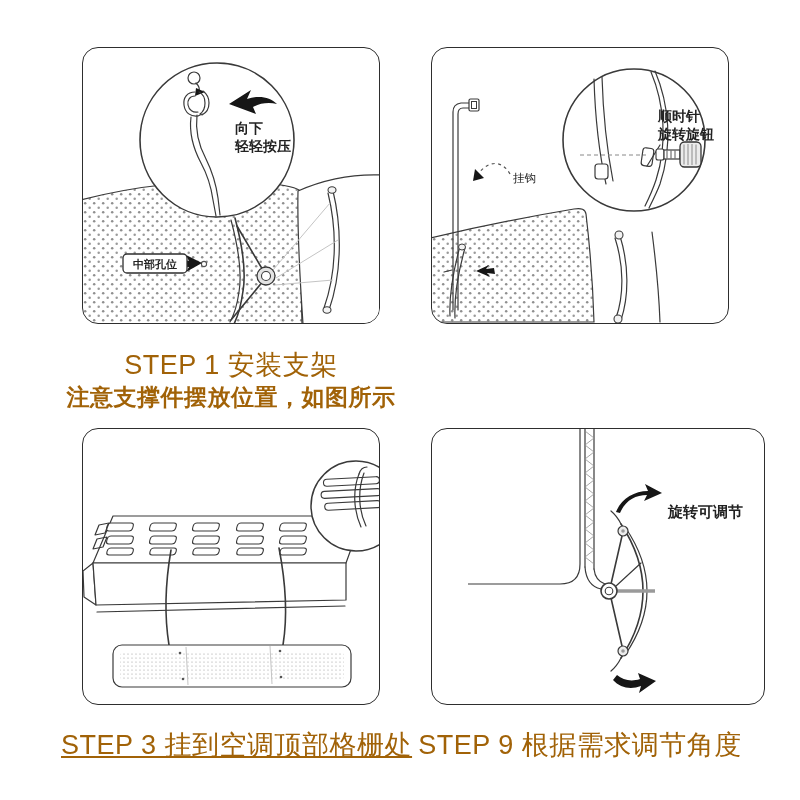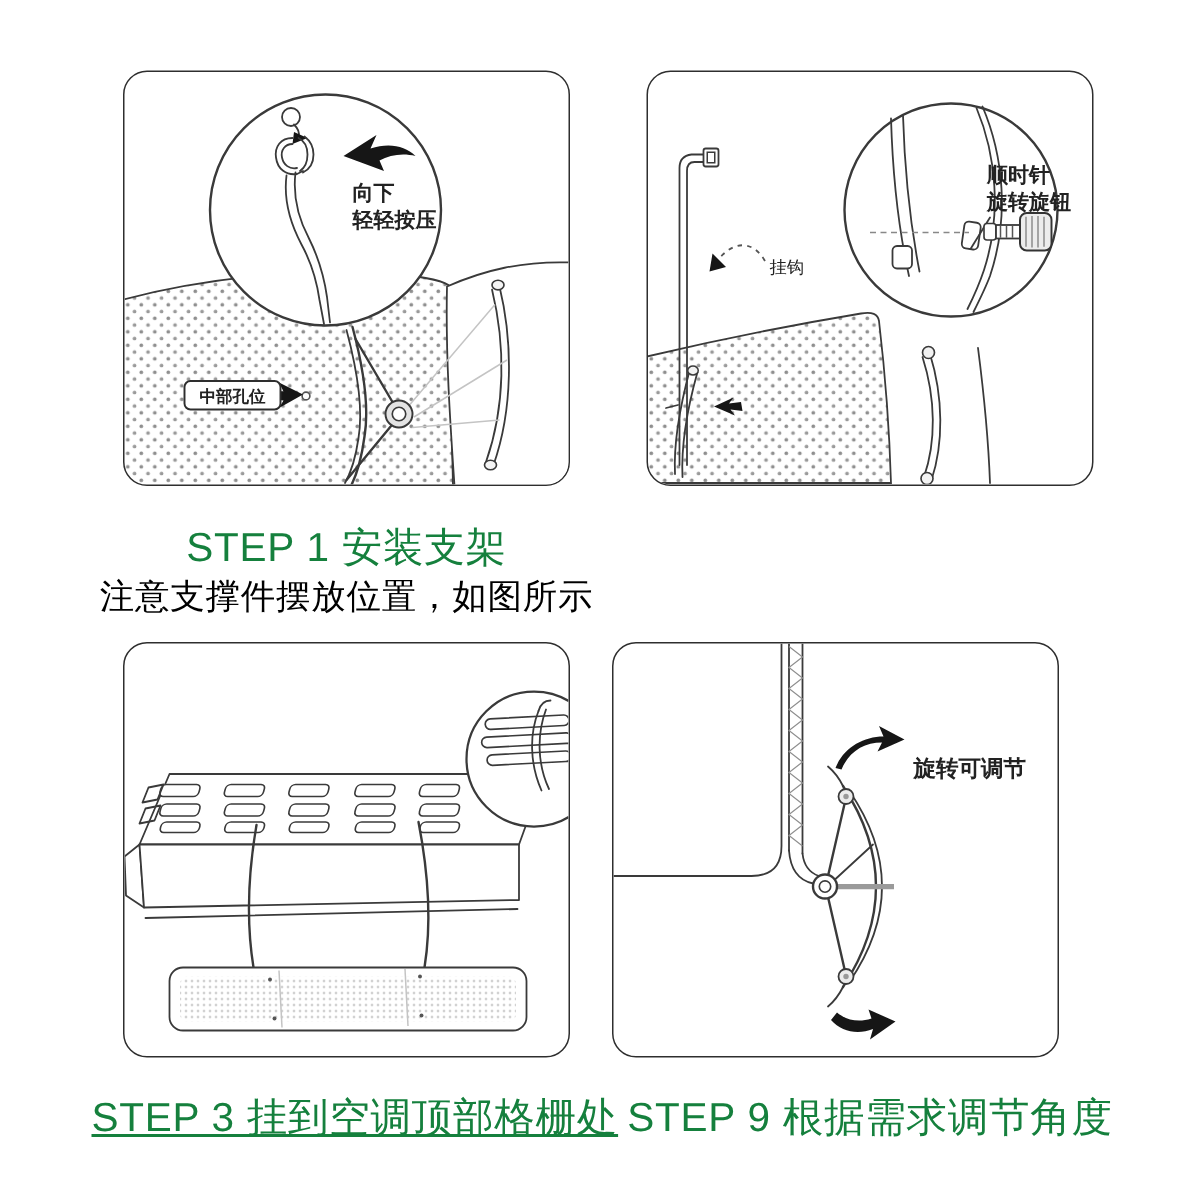--- a/index.html
+++ b/index.html
@@ -4,29 +4,29 @@
 <style>
   html,body{margin:0;padding:0;background:#ffffff;}
   .sheet{position:relative;width:800px;height:800px;background:#ffffff;overflow:hidden;
          font-family:"Liberation Sans",sans-serif;color:#333333;}
   .panel{position:absolute;width:296px;height:275px;border:1.6px solid #2e2e2e;border-radius:16px;
          background:#ffffff;overflow:hidden;}
   .panel svg{display:block;width:100%;height:100%;}
   .p1{left:82px;top:47px;}
   .p2{left:431px;top:47px;}
   .p3{left:82px;top:428px;}
-  .p4{left:408px;top:428px;}
+  .p4{left:431px;top:428px;padding-left:36px;}
   .caption{position:absolute;width:340px;text-align:center;font-size:27px;font-weight:500;
-           color:#15803d;letter-spacing:.5px;white-space:nowrap;}
+           color:#a16207;letter-spacing:.5px;white-space:nowrap;}
   .c1{left:61px;top:347px;}
   .c2{left:410px;top:347px;}
   .c3{left:61px;top:727px;text-decoration:underline;}
   .c4{left:410px;top:727px;}
-  .subcaption{position:absolute;width:380px;text-align:center;font-size:23px;font-weight:400;
-              color:#000000;letter-spacing:.5px;left:41px;top:382px;white-space:nowrap;}
+  .subcaption{position:absolute;width:380px;text-align:center;font-size:23px;font-weight:700;
+              color:#a16207;letter-spacing:.5px;left:41px;top:382px;white-space:nowrap;}
   svg text{font-family:"Liberation Sans",sans-serif;fill:#222222;}
   .ln{stroke:#3a3a3a;stroke-width:1.2;fill:none;stroke-linecap:round;stroke-linejoin:round;}
   .lnb{stroke:#3a3a3a;stroke-width:1.6;fill:none;stroke-linecap:round;}
   .wfill{fill:#ffffff;stroke:#3a3a3a;stroke-width:1.2;stroke-linejoin:round;}
   .blk{fill:#161616;stroke:none;}
   .thin{stroke:#c4c4c4;stroke-width:1;fill:none;}
 </style>
 </head>
 <body>
 

